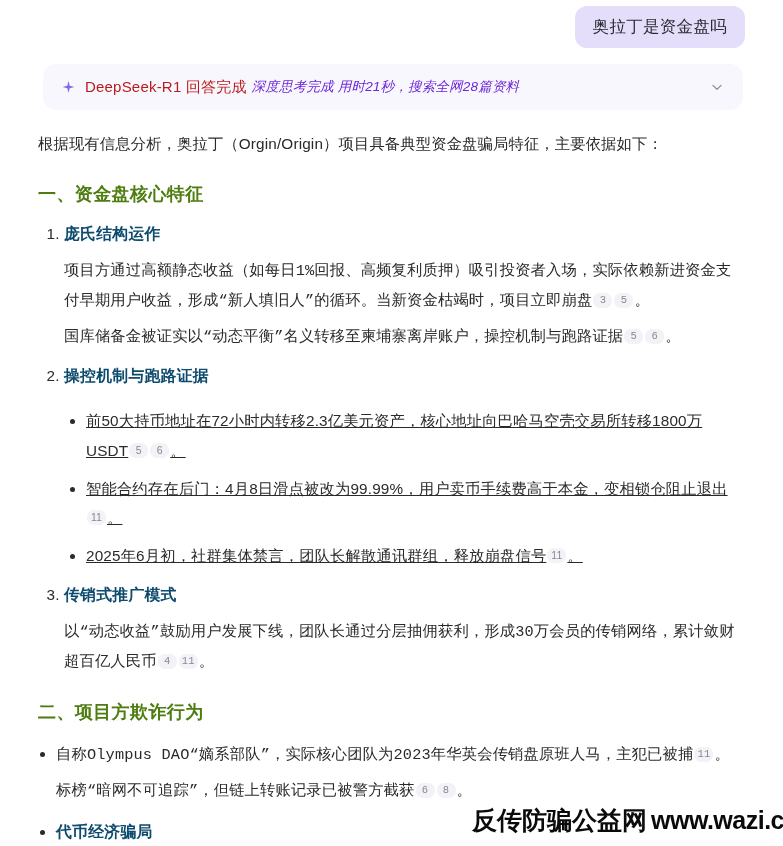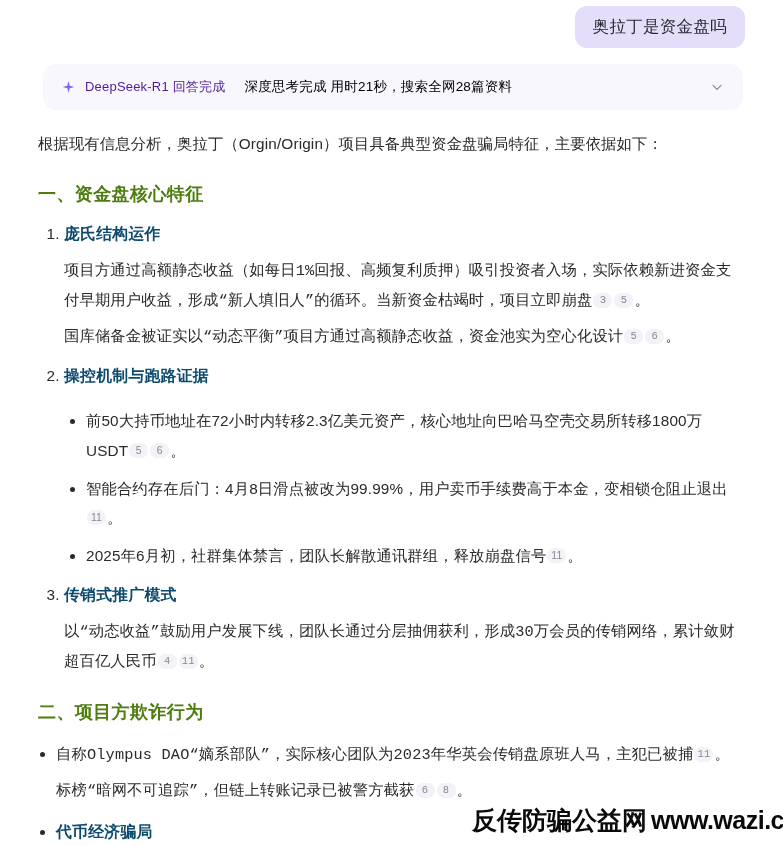--- a/index.html
+++ b/index.html
@@ -54,31 +54,32 @@
     box-sizing: border-box;
   }
   .spark-icon {
     width: 15px;
     height: 15px;
     flex: 0 0 auto;
     margin-right: 9px;
     display: block;
   }
   .status-model {
-    color: #4c1d95;
-    font-size: 13px;
+    color: #b91c1c;
+    font-size: 15px;
     white-space: nowrap;
     letter-spacing: 0.2px;
   }
   .status-detail {
-    color: #000000;
+    color: #6d28d9;
     font-size: 13.5px;
     white-space: nowrap;
-    margin-left: 19px;
+    margin-left: 5px;
     letter-spacing: 0.2px;
+    font-style: italic;
   }
   .status-spacer { flex: 1 1 auto; }
   .chevron-icon {
     width: 16px;
     height: 16px;
     display: block;
     flex: 0 0 auto;
   }
 
   
@@ -122,20 +123,21 @@
   .li-body {
     margin-top: 6px;
     line-height: 1.97;
     font-family: Liberation Mono, monospace;
   }
 
   ul.bul-list {
     margin: 14px 0 0 0;
     padding-left: 22px;
     list-style: disc;
+    text-decoration: underline;
   }
   ul.bul-list > li {
     margin-top: 8px;
   }
 
   ul.top-bul {
     margin: 12px 0 0 0;
     padding-left: 18px;
     list-style: disc;
   }
@@ -206,21 +208,21 @@
     <h2 class="sec-title">一、资金盘核心特征</h2>
 
     <ol class="num-list">
 
       <li>
         <div class="li-title">庞氏结构运作</div>
         <div class="li-body">
           <span>项目方通过高额静态收益（如每日1%回报、高频复利质押）吸引投资者入场，实际依赖新进资金支付早期用户收益，形成“新人填旧人”的循环。当新资金枯竭时，项目立即崩盘</span><span class="cite">3</span><span class="cite">5</span><span>。</span>
         </div>
         <div class="li-body">
-          <span>国库储备金被证实以“动态平衡”项目方通过高额静态收益，资金池实为空心化设计</span><span class="cite">5</span><span class="cite">6</span><span>。</span>
+          <span>国库储备金被证实以“动态平衡”名义转移至柬埔寨离岸账户，操控机制与跑路证据</span><span class="cite">5</span><span class="cite">6</span><span>。</span>
         </div>
       </li>
 
       <li>
         <div class="li-title">操控机制与跑路证据</div>
         <ul class="bul-list">
           <li>
             <span>前50大持币地址在72小时内转移2.3亿美元资产，核心地址向巴哈马空壳交易所转移1800万USDT</span><span class="cite">5</span><span class="cite">6</span><span>。</span>
           </li>
           <li>

